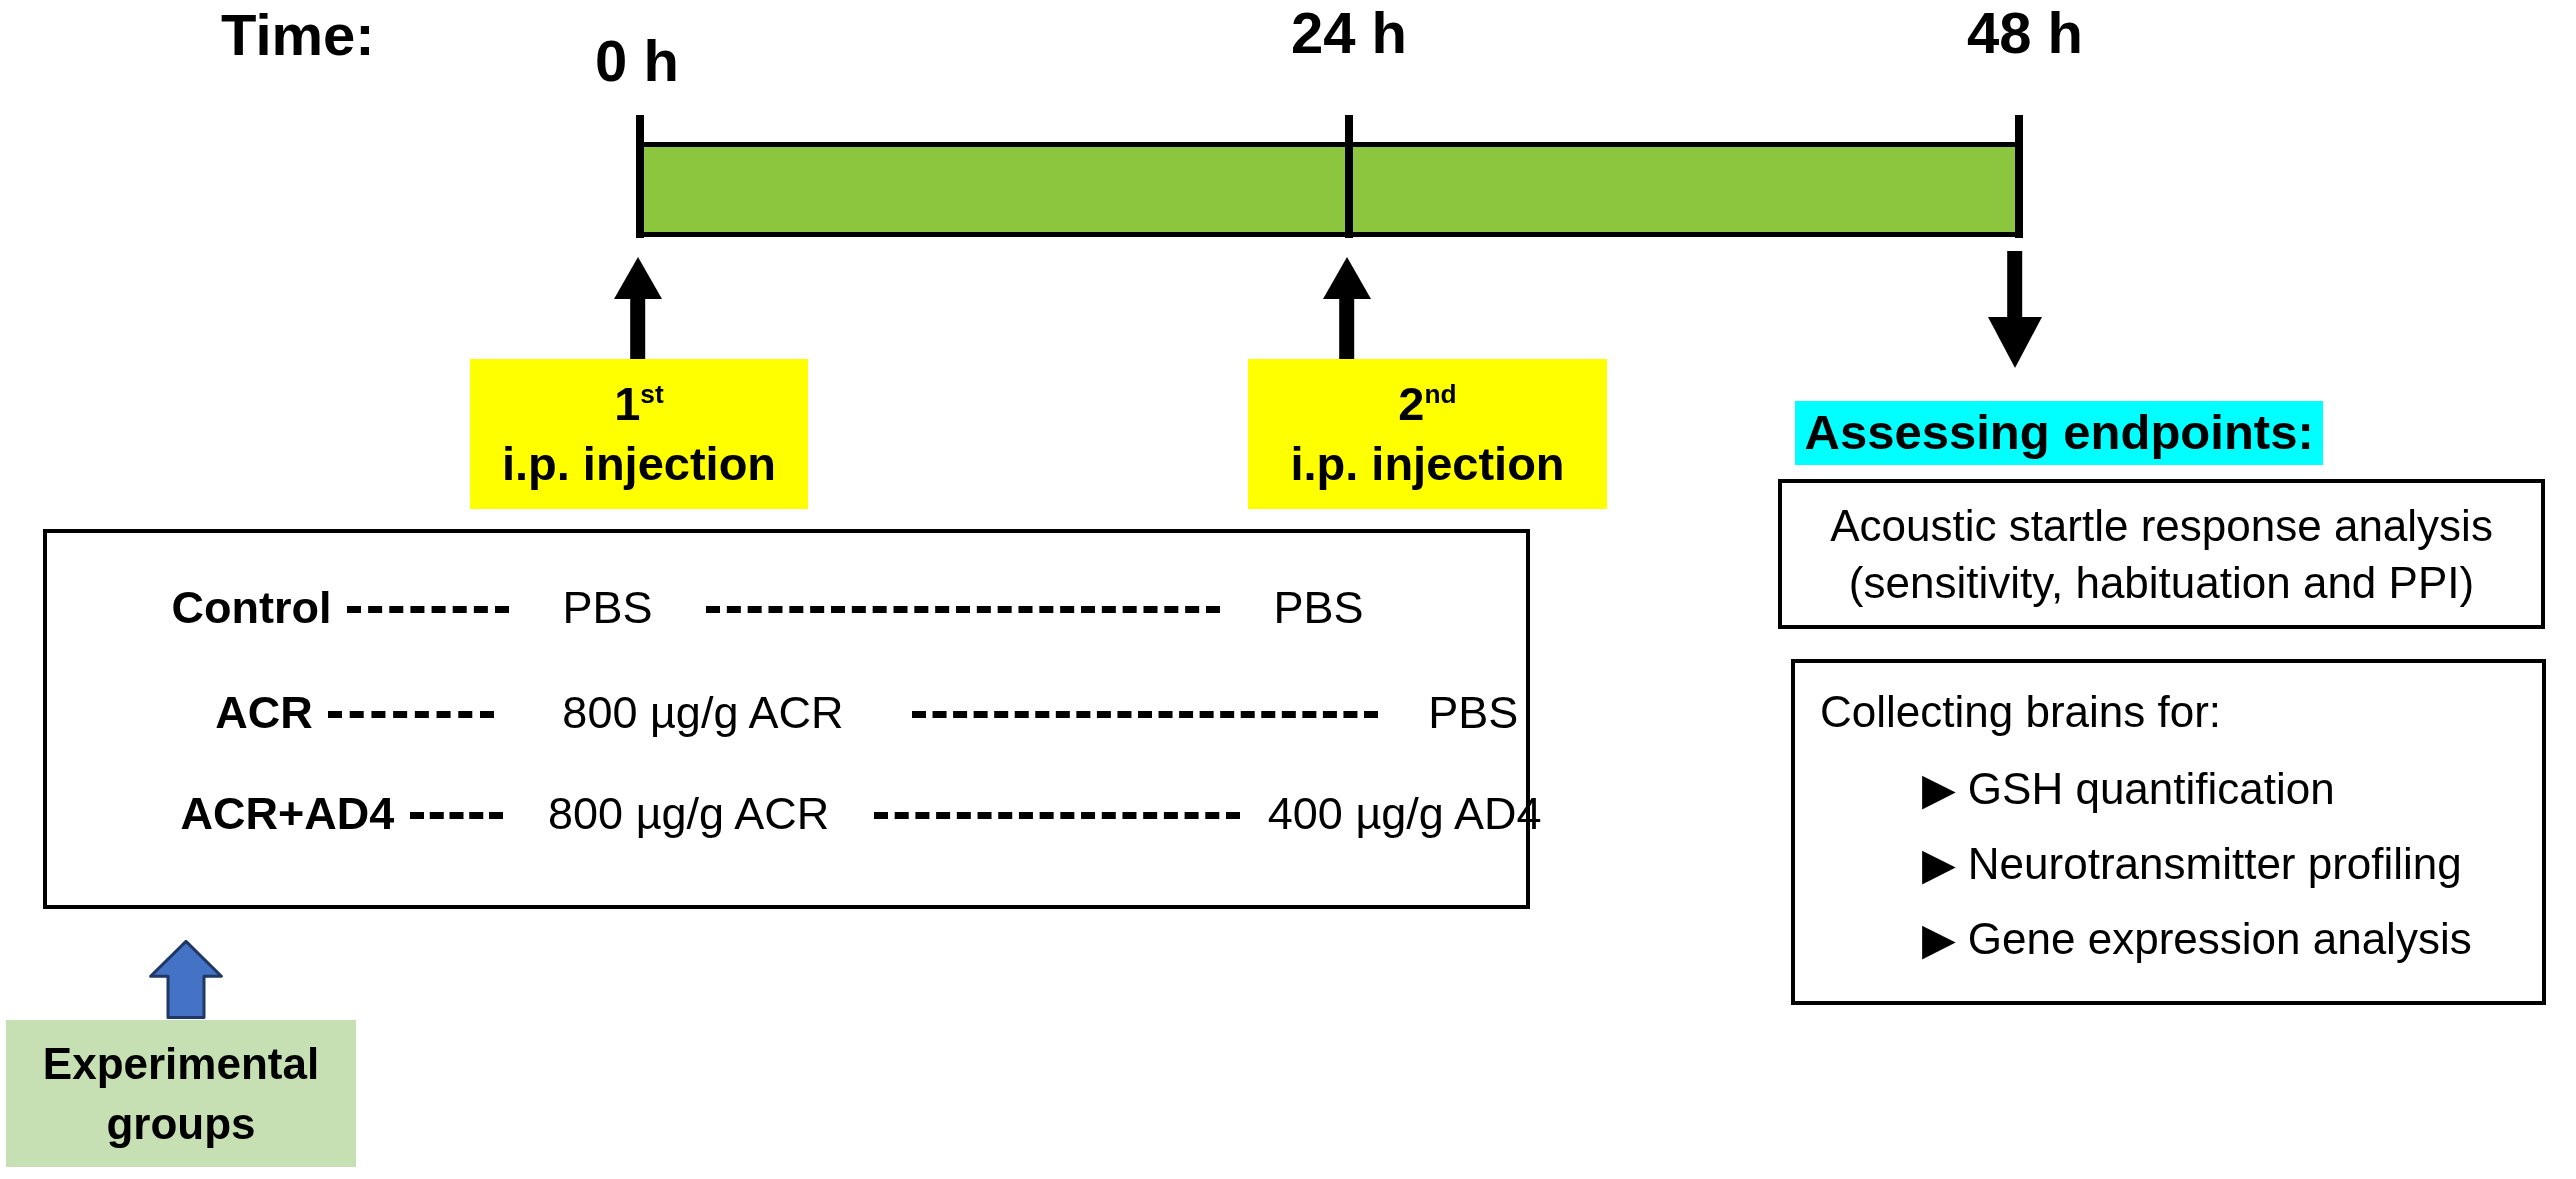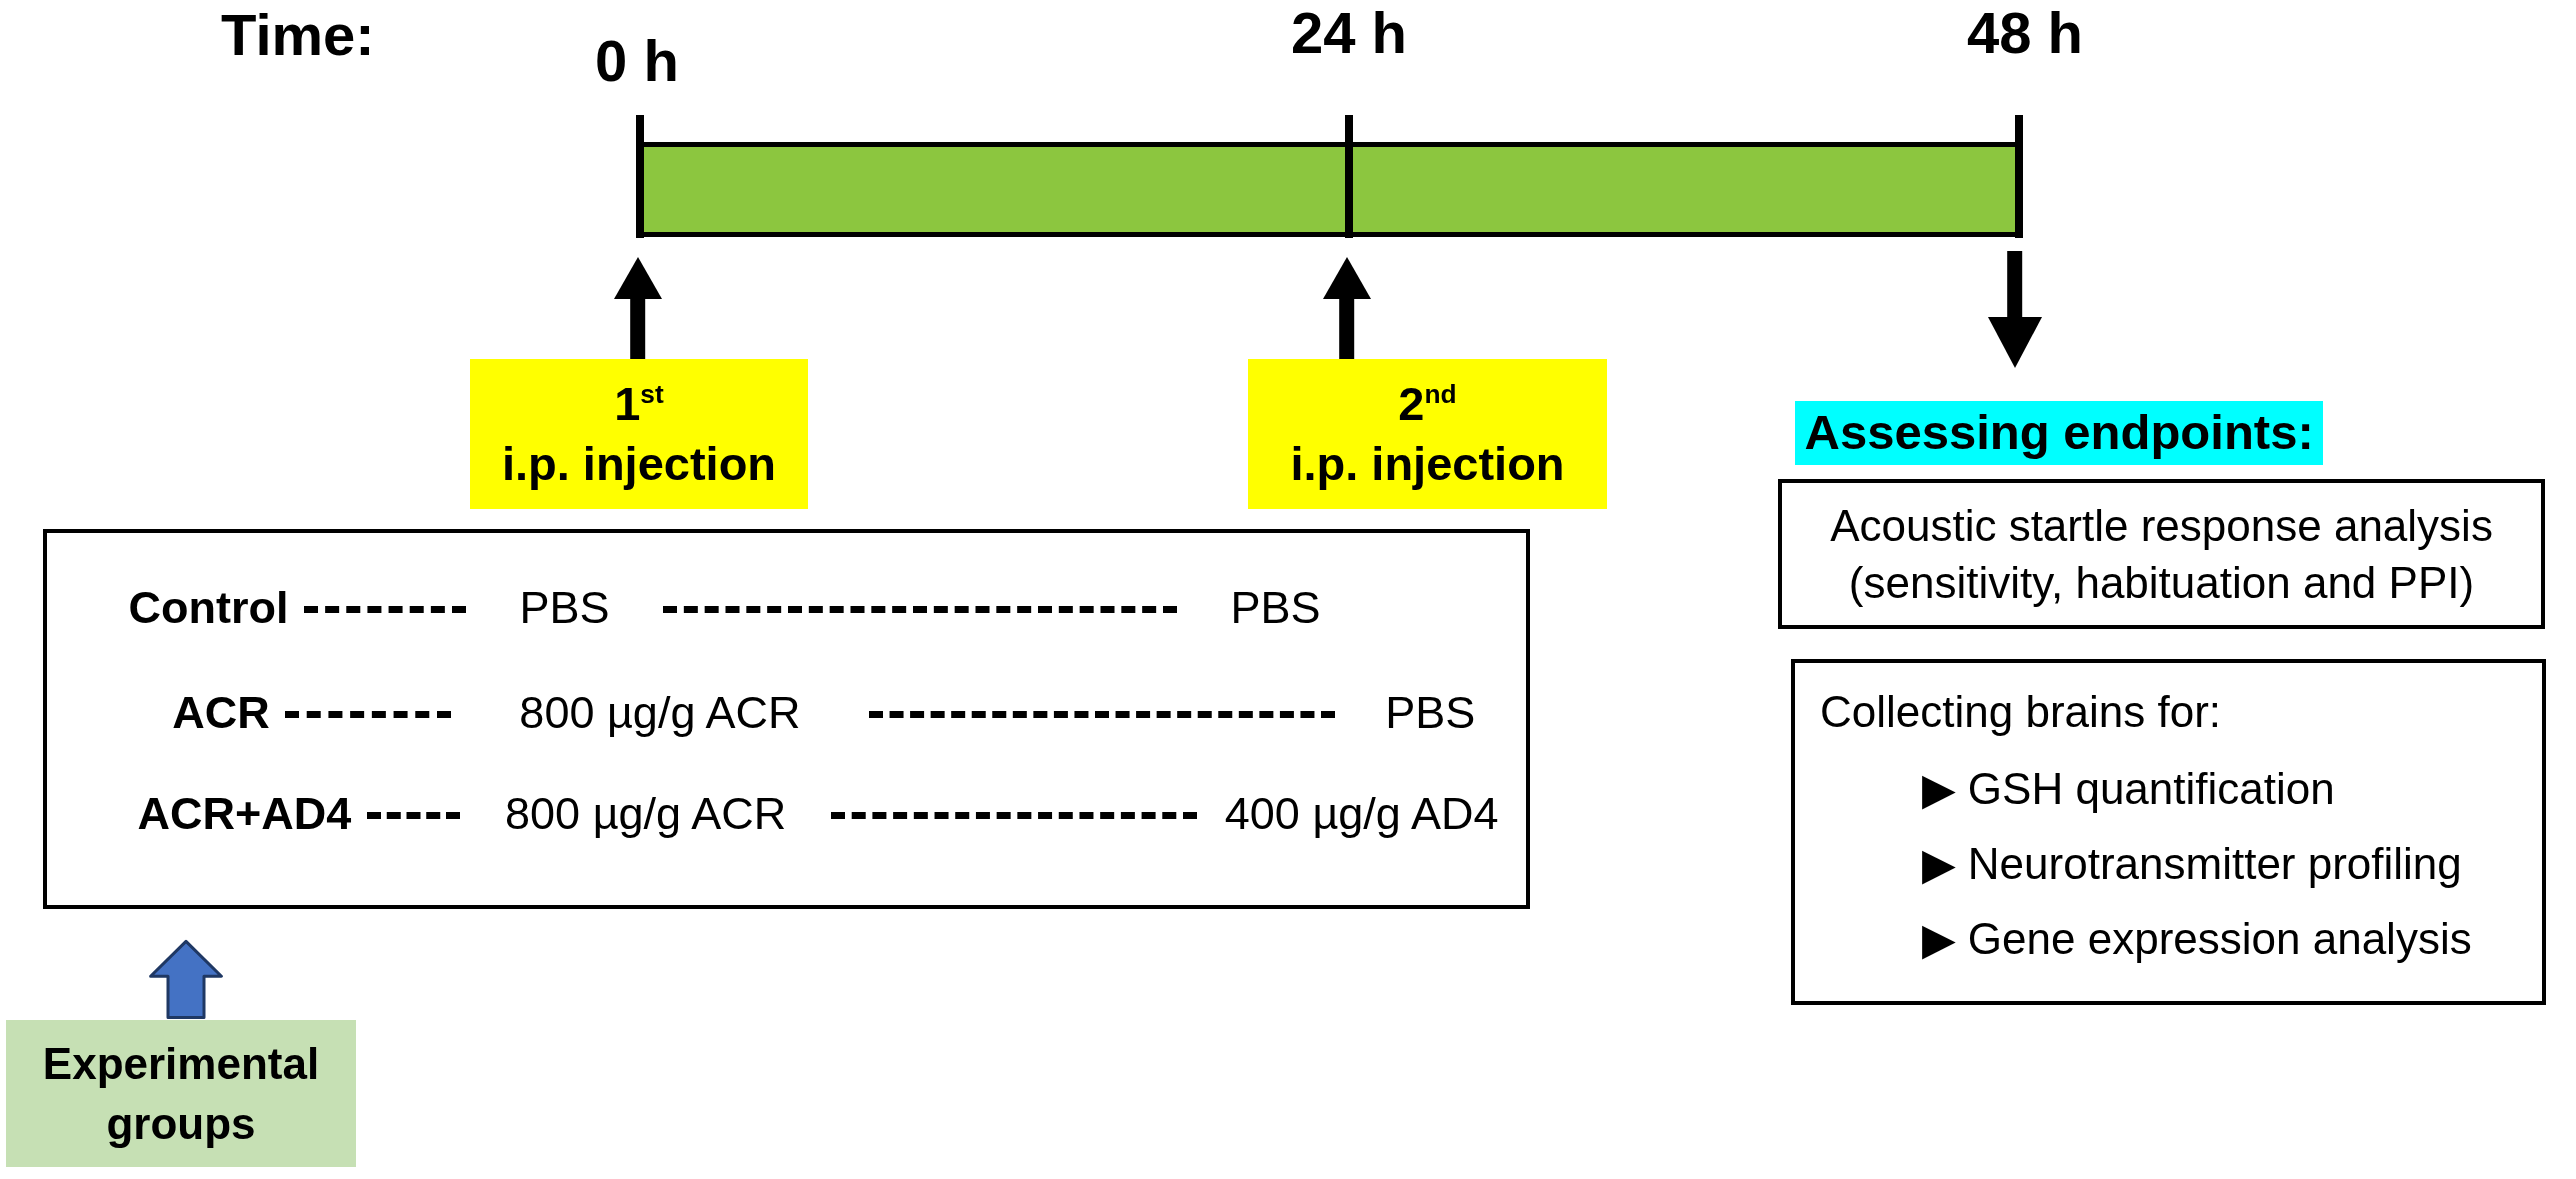--- a/index.html
+++ b/index.html
@@ -120,20 +120,21 @@
   }
   .group-row {
     position: absolute;
     left: 0;
     width: 100%;
     height: 60px;
     display: flex;
     align-items: center;
     color: #000000;
     white-space: nowrap;
+    padding-left: 43px;
   }
   #group-row-0 { top: 45px; }
   #group-row-1 { top: 150px; }
   #group-row-2 { top: 251px; }
 
   .group-name {
     font-weight: bold;
     font-size: 45px;
     text-align: right;
     padding-right: 15.6px;

